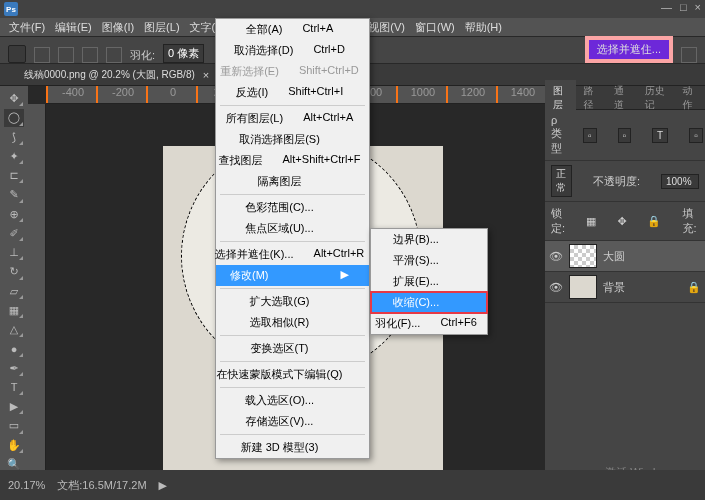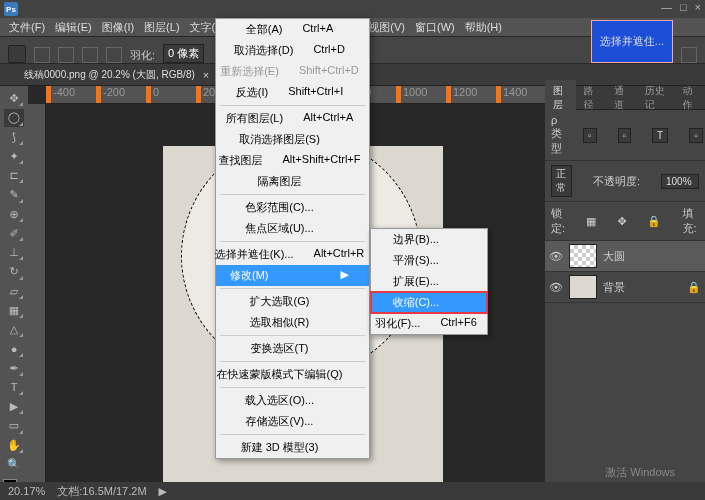--- a/index.html
+++ b/index.html
@@ -5,35 +5,35 @@
 *{margin:0;padding:0;box-sizing:border-box;font-family:"Microsoft YaHei",sans-serif;font-size:11px;user-select:none}
 body{background:#535353;width:705px;height:500px;overflow:hidden;position:relative;color:#ccc}
 .titlebar{background:#424242;height:18px;display:flex;align-items:center;padding:0 4px}
 .titlebar .ps{width:14px;height:14px;background:#3a7abd;border-radius:2px;display:flex;align-items:center;justify-content:center;color:#fff;font-size:8px;font-weight:bold;margin-right:6px}
 .menubar{background:#535353;height:18px;display:flex;align-items:center;padding:0 4px}
 .menubar span{padding:2px 5px;color:#ddd;cursor:default}
 .menubar span.hl{border:2px solid #e63946;padding:0 3px}
 .optbar{background:#454545;height:28px;display:flex;align-items:flex-end;padding:0 8px;border-top:1px solid #282828;border-bottom:1px solid #282828;gap:8px}
 .optbar .ico{width:18px;height:18px;background:#3a3a3a;border:1px solid #222;border-radius:2px}
 .optbar .val{background:#3a3a3a;padding:1px 4px;border:1px solid #222;color:#fff}
-.optbar .btn{background:#1d4ed8;padding:13px 8px;border:1px solid #fca5a5;color:#ddd}
+.optbar .btn{background:#6d28d9;padding:2px 8px;border:4px solid #fca5a5;color:#ddd}
 .optbar .sq{width:16px;height:16px;border:1px solid #666}
 .tabbar{background:#3a3a3a;height:22px;display:flex;align-items:center;padding:0 24px;border-bottom:1px solid #222}
 .tabbar .tab{color:#ddd;font-size:10px}
 .main{display:flex;height:414px}
 .tools{width:28px;background:#535353;display:flex;flex-direction:column;align-items:center;padding-top:4px;gap:2px}
 .tool{width:20px;height:18px;display:flex;align-items:center;justify-content:center;color:#bbb;cursor:default;position:relative}
 .tool.sel{background:#3a3a3a}
 .tool .tri{position:absolute;bottom:1px;right:1px;border:2px solid transparent;border-right-color:#999;border-bottom-color:#999;width:0;height:0}
 .swatch{width:22px;height:22px;position:relative;margin-top:4px}
 .swatch .fg{width:14px;height:14px;background:#000;border:1px solid #888;position:absolute;top:0;left:0}
 .swatch .bg{width:14px;height:14px;background:#fff;border:1px solid #888;position:absolute;bottom:0;right:0}
 .canvas-wrap{flex:1;background:#282828;position:relative;overflow:hidden}
 .ruler-h{position:absolute;top:0;left:18px;right:0;height:18px;background:#535353;border-bottom:1px solid #222;display:flex;overflow:hidden;color:#999;font-size:8px}
-.ruler-h span{width:50px;text-align:left;padding-left:2px;border-left:5px solid #f97316;flex-shrink:0}
+.ruler-h span{width:50px;text-align:center;padding-left:2px;border-left:2px solid #f97316;flex-shrink:0}
 .ruler-v{position:absolute;top:18px;left:0;width:18px;bottom:0;background:#535353;border-right:1px solid #222}
 .canvas{position:absolute;top:60px;left:135px;width:280px;height:350px;background:#dcd8cf}
 .circle{position:absolute;top:-10px;left:18px;width:240px;height:240px;border:1px dashed #000;border-radius:50%;background:#eceae3}
 .redshape{position:absolute;top:225px;left:75px;width:130px;height:50px}
 .redshape svg{width:100%;height:100%}
 .arrow{position:absolute;color:#e63946;font-size:16px;font-weight:bold}
 .arrow.a1{top:48px;left:218px}
 .panels{width:160px;background:#454545;display:flex;flex-direction:column}
 .panel-tabs{display:flex;height:24px;align-items:center;background:#3a3a3a;border-bottom:1px solid #222}
 .panel-tabs span{padding:4px 8px;color:#999;font-size:10px}
@@ -48,21 +48,21 @@
 .layer .lock{margin-left:auto;color:#999}
 .dropdown{position:absolute;background:#f0f0f0;border:1px solid #999;box-shadow:2px 2px 6px rgba(0,0,0,.4);color:#000;z-index:10}
 .dropdown .item{padding:3px 20px 3px 14px;display:flex;justify-content:center;gap:20px;white-space:nowrap;font-size:11px}
 .dropdown .item.dis{color:#999}
 .dropdown .item.hl{background:#3399ff;color:#fff}
 .dropdown .item.box{outline:2px solid #e63946;outline-offset:-1px}
 .dropdown .sep{height:1px;background:#ccc;margin:2px 4px}
 .dropdown .item .arr{margin-left:auto}
 .dd1{top:18px;left:215px;width:155px}
 .dd2{top:228px;left:370px;width:118px}
-.statusbar{position:absolute;bottom:0;left:0;right:0;height:18px;background:#3a3a3a;display:flex;align-items:center;padding:0 8px;color:#bbb;font-size:10px;gap:12px}
+.statusbar{position:absolute;bottom:0;left:0;right:0;height:30px;background:#3a3a3a;display:flex;align-items:center;padding:0 8px;color:#bbb;font-size:10px;gap:12px}
 .watermark{position:absolute;bottom:20px;right:30px;color:#888;font-size:11px;text-align:left}
 .logo{position:absolute;bottom:4px;right:62px;color:#5ab5e8;font-size:14px;font-weight:bold}
 .logo .o{color:#ff8c00}
 .topright{position:absolute;right:4px;top:1px;display:flex;gap:8px;color:#bbb;font-size:12px}
 </style>
 </head>
 <body>
 
 <div class="titlebar">
   <div class="ps">Ps</div>

